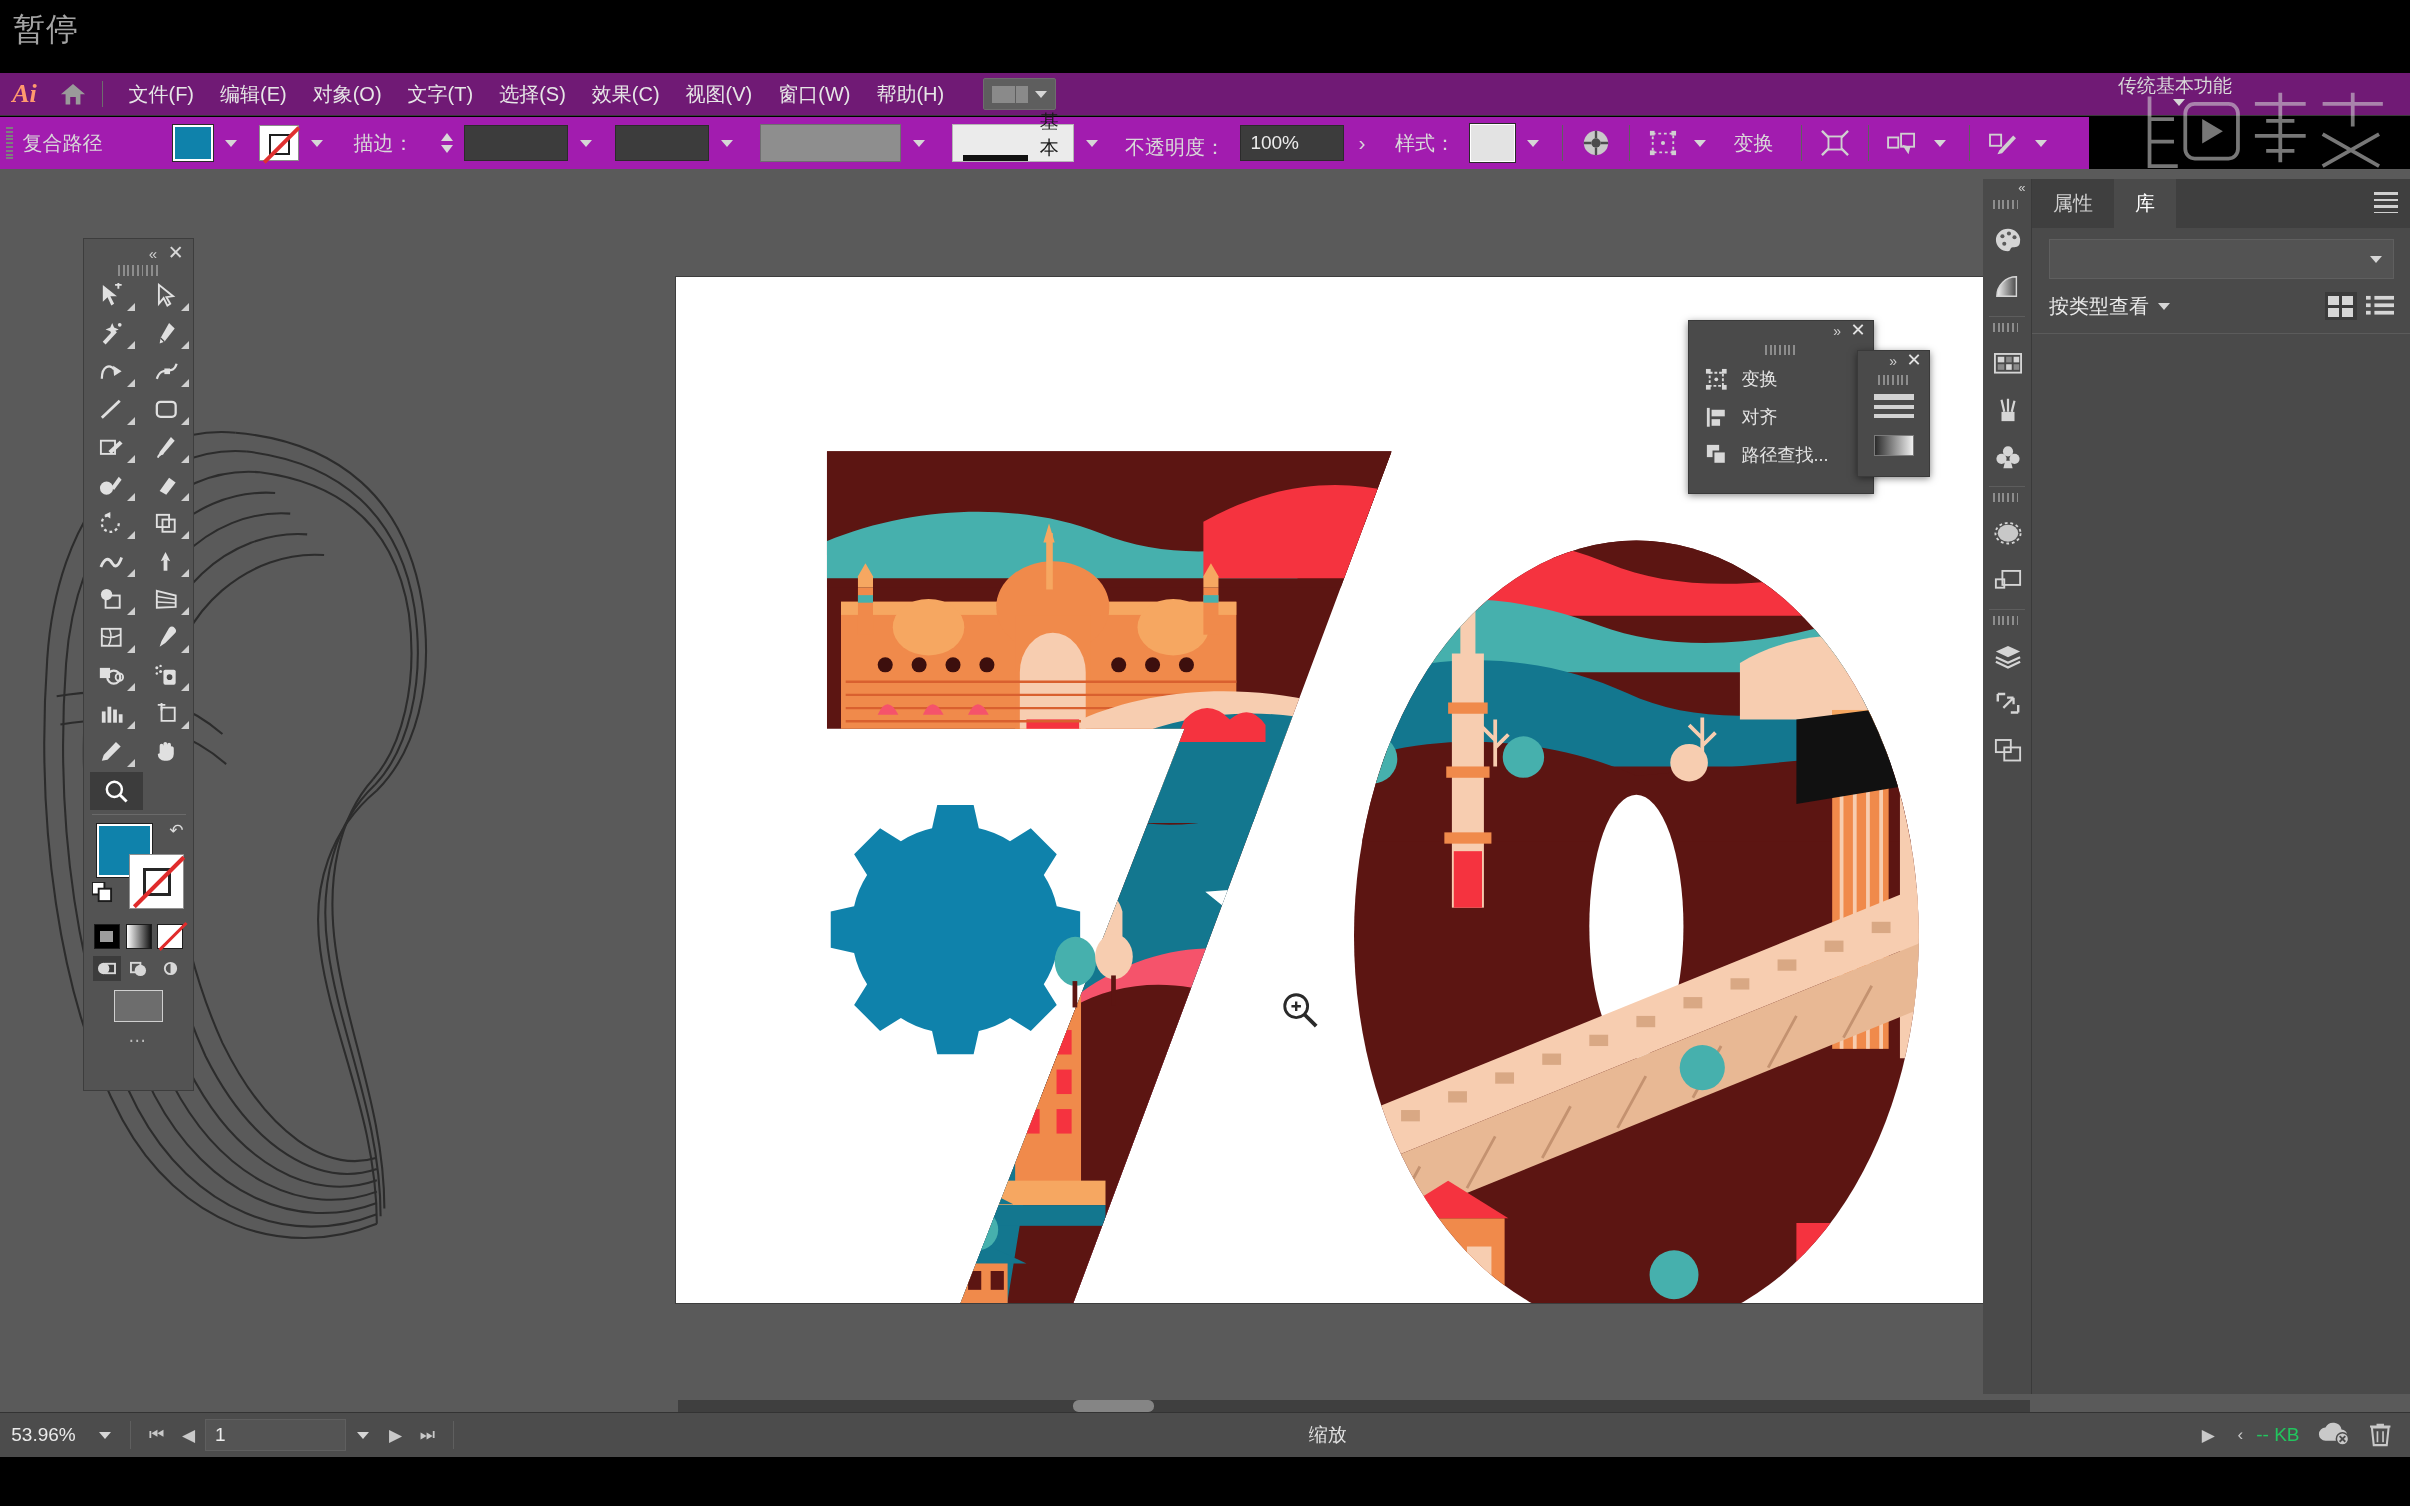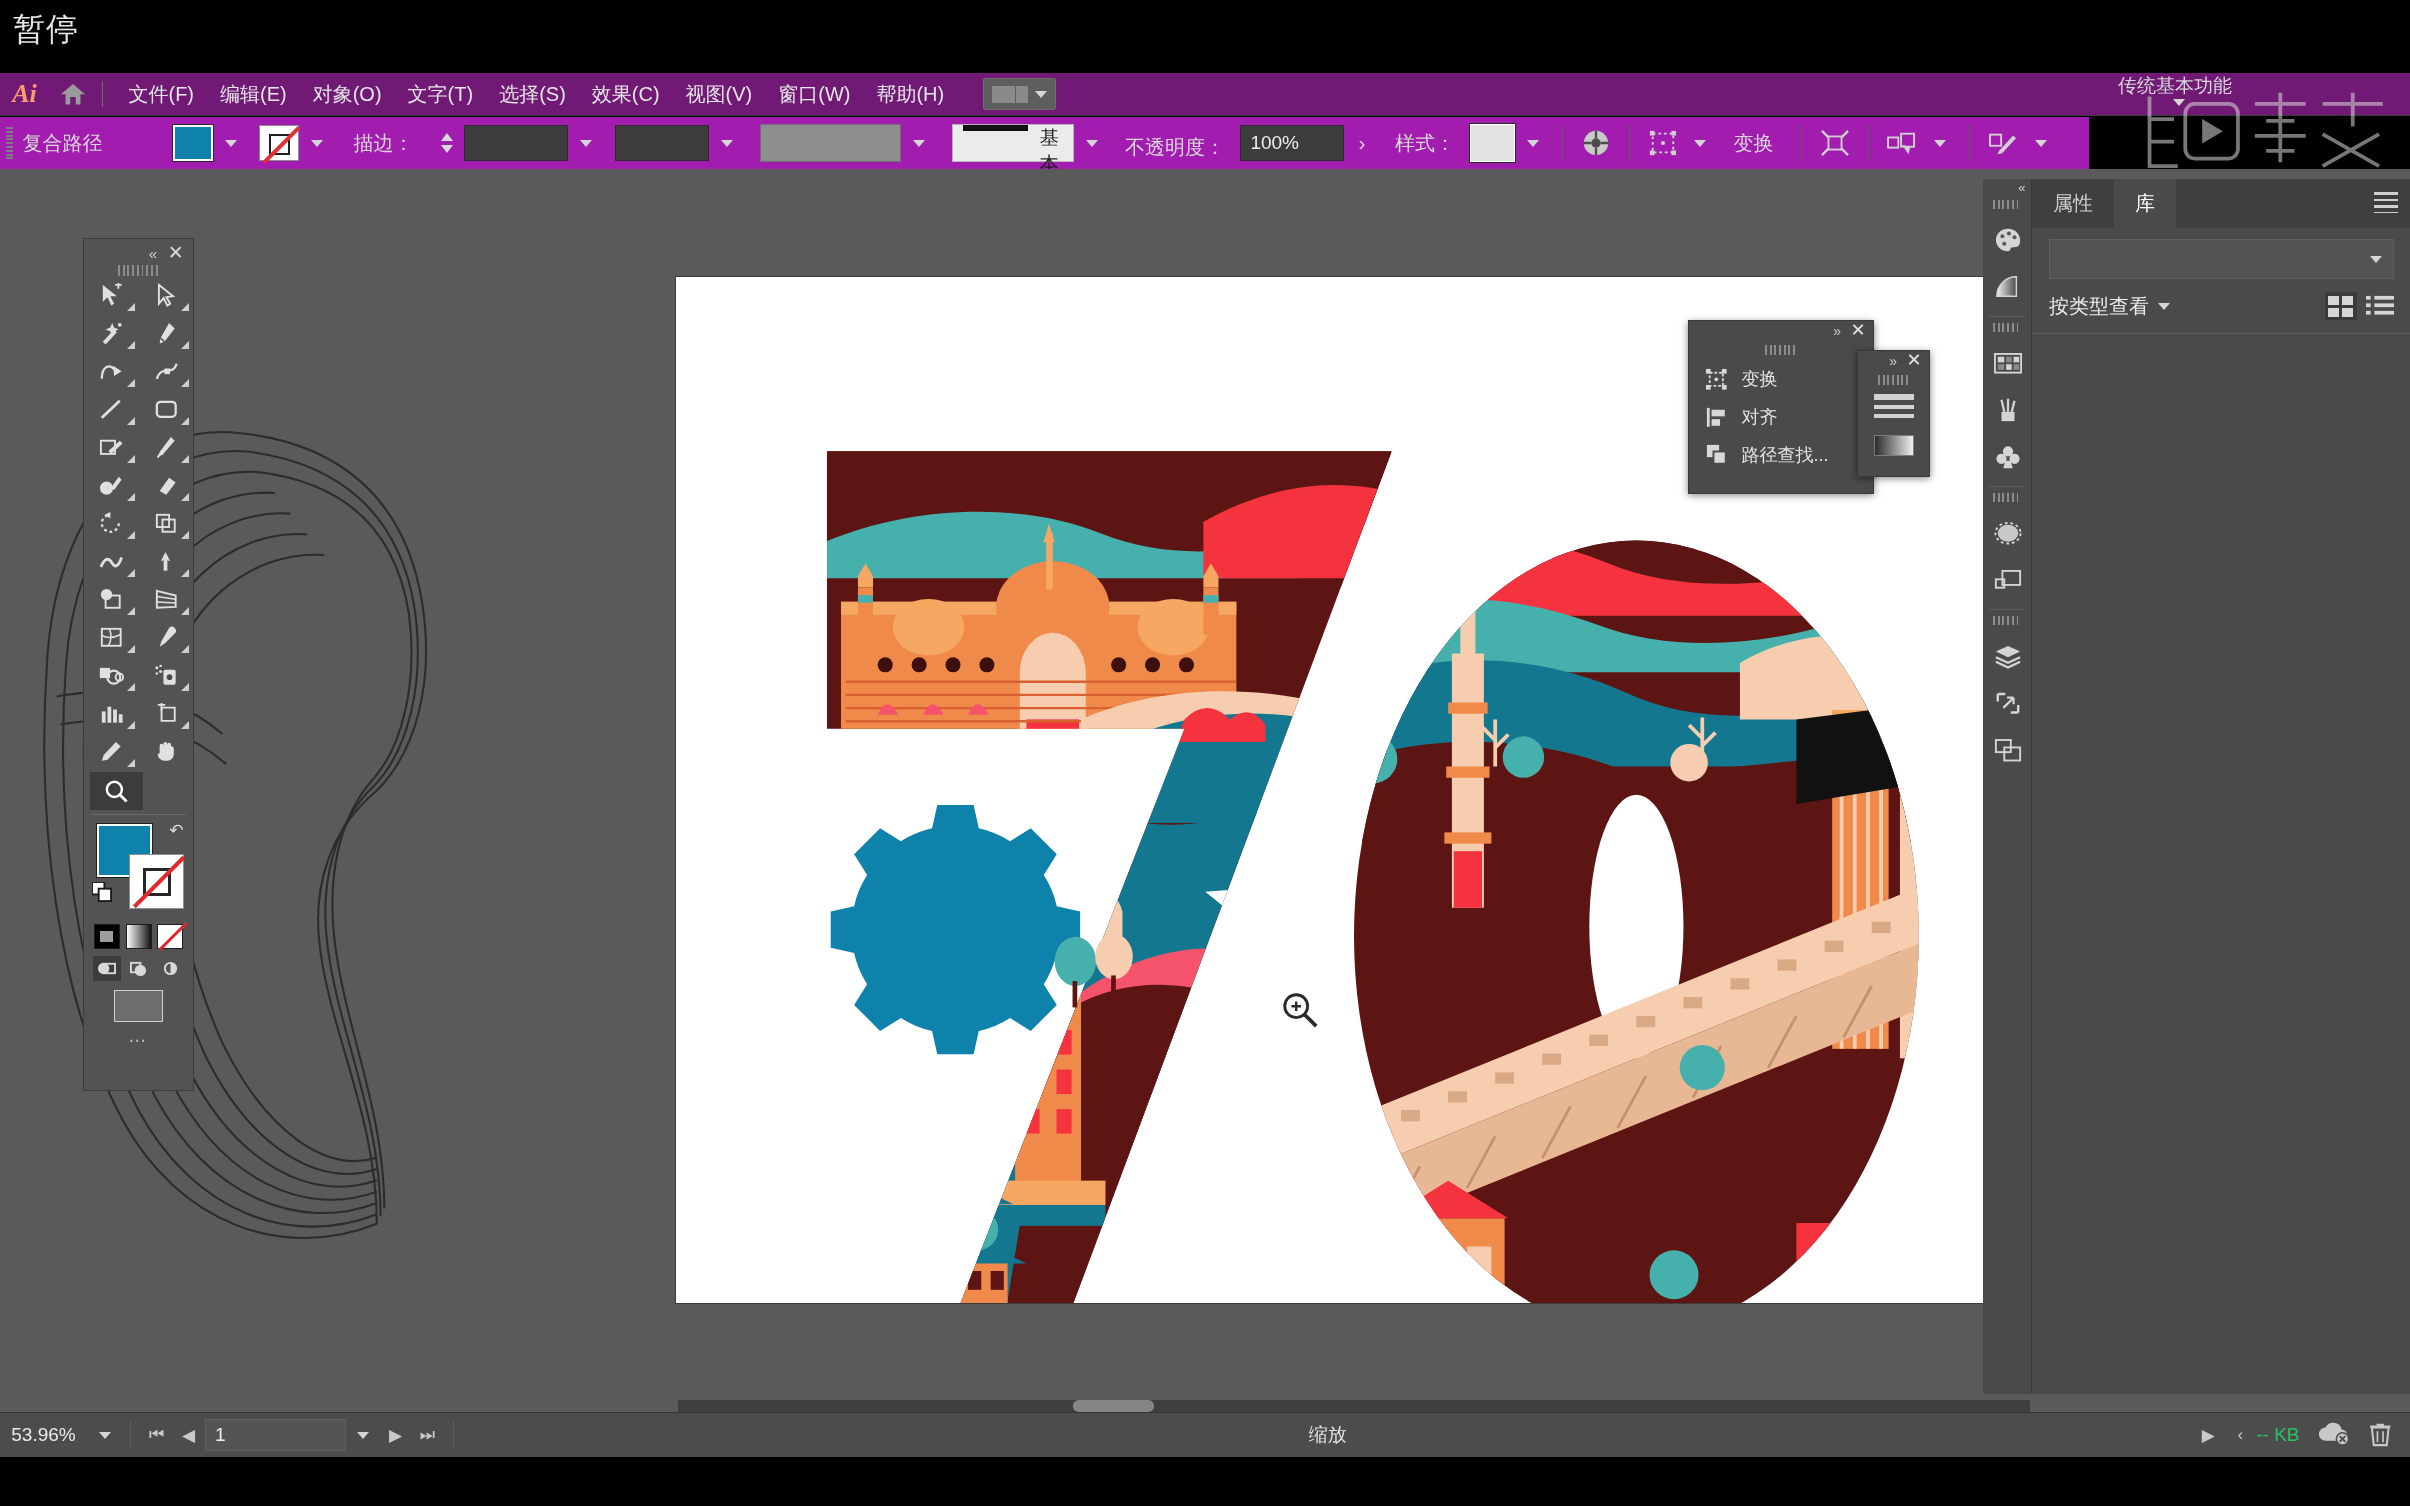--- a/index.html
+++ b/index.html
@@ -3,21 +3,21 @@
 <meta charset="utf-8">
 <style>
   * { box-sizing: border-box; margin:0; padding:0; }
   html,body { width:2411px; height:1507px; overflow:hidden; background:#000; }
   body { font-family:"Liberation Sans","DejaVu Sans",sans-serif; -webkit-font-smoothing:antialiased; }
 
   #app { position:relative; width:2411px; height:1507px; background:#000; }
 
   
   .topstrip { position:absolute; left:0; top:0; width:2411px; height:73px; background:#000; }
-  .pause-label { position:absolute; left:13px; top:7.5px; font-size:32px; color:#e5e5e5; letter-spacing:0.9px; }
+  .pause-label { position:absolute; left:13px; top:7.5px; font-size:32px; color:#a3a3a3; letter-spacing:0.9px; }
 
   
   .menubar { position:absolute; left:0; top:73px; width:2411px; height:43px; background:#701a75;
              border-bottom:0.9px solid #3a3a3a; display:flex; align-items:center; }
   .ai-logo { width:49px; height:43px; display:flex; align-items:center; justify-content:center;
              color:#ff9a6e; font-size:26px; font-weight:bold; font-style:italic; font-family:"Liberation Serif",serif; }
   .home-icon { width:47px; height:43px; display:flex; align-items:center; justify-content:center; }
   .menu-sep { width:0.9px; height:26px; background:#6d6d6d; margin:0 13px 0 5.6px; }
   .menu-item { padding:0 13px; font-size:20px; color:#e6e6e6; line-height:43px; cursor:default; white-space:nowrap; }
   .ws-switcher { display:flex; align-items:center; margin-left:26px; padding:0 7.5px; height:32px;
@@ -40,21 +40,21 @@
   .swatch-none::after{content:"";position:absolute;left:-2.8px;top:17px;width:49px;height:3.8px;background:#e03030;
         transform:rotate(-45deg); transform-origin:center;}
   .swatch-none .inner{position:absolute;left:9.4px;top:7.5px;width:21px;height:21px;border:2.8px solid #1f1f1f;}
   .dd { width:32px;height:36px;display:flex;align-items:center;justify-content:center;margin-left:1.9px;}
   .caret { width:0;height:0;border-left:6.6px solid transparent;border-right:6.6px solid transparent;border-top:7.5px solid #d6d6d6;}
   .stepper { width:19px;height:38px;display:flex;flex-direction:column;justify-content:center;align-items:center;gap:3.8px;margin-left:9.4px;}
   .up{width:0;height:0;border-left:6.6px solid transparent;border-right:6.6px solid transparent;border-bottom:8.5px solid #d8d8d8;}
   .down{width:0;height:0;border-left:6.6px solid transparent;border-right:6.6px solid transparent;border-top:8.5px solid #d8d8d8;}
   .field-dark { height:36px; background:#3c3c3c; border:0.9px solid #2b2b2b; }
   .field-grey { height:38px; background:#8e8e8e; border:0.9px solid #6f6f6f; }
-  .field-white { height:38px; background:#ebebeb; border:0.9px solid #b5b5b5; display:flex;align-items:flex-start;gap:11.3px;padding:0 9.4px;}
+  .field-white { height:38px; background:#ebebeb; border:0.9px solid #b5b5b5; display:flex;align-items:flex-end;gap:11.3px;padding:0 9.4px;}
   .line-glyph { width:104px;height:5.6px;background:#111; }
   .basic-txt { font-size:19px;color:#1a1a1a;}
   .opacity-field { width:104px;height:36px;background:#3c3c3c;border:0.9px solid #2b2b2b; color:#ececec;font-size:19px;
                    display:flex;align-items:center;padding-left:9.4px;}
   .style-swatch{width:45px;height:38px;background:#e3e3e3;border:1.9px solid #fff;outline:0.9px solid #2a2a2a;}
   .vsep { width:0.9px;height:36px;background:#5f5f5f;margin:0 13px; }
   .icon-btn { width:40px;height:40px;display:flex;align-items:center;justify-content:center; }
 
   
   .workspace { position:absolute; left:0; top:169px; width:2411px; height:1243px; background:#5a5a5a; }

